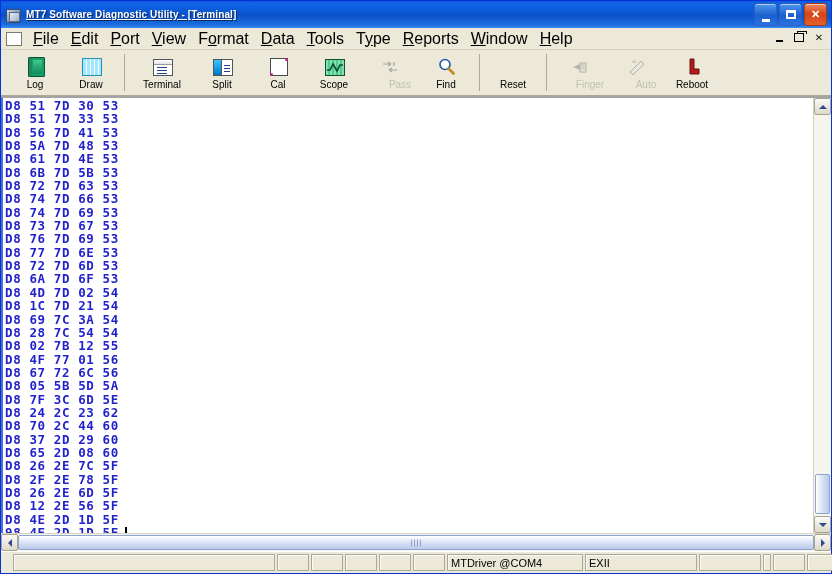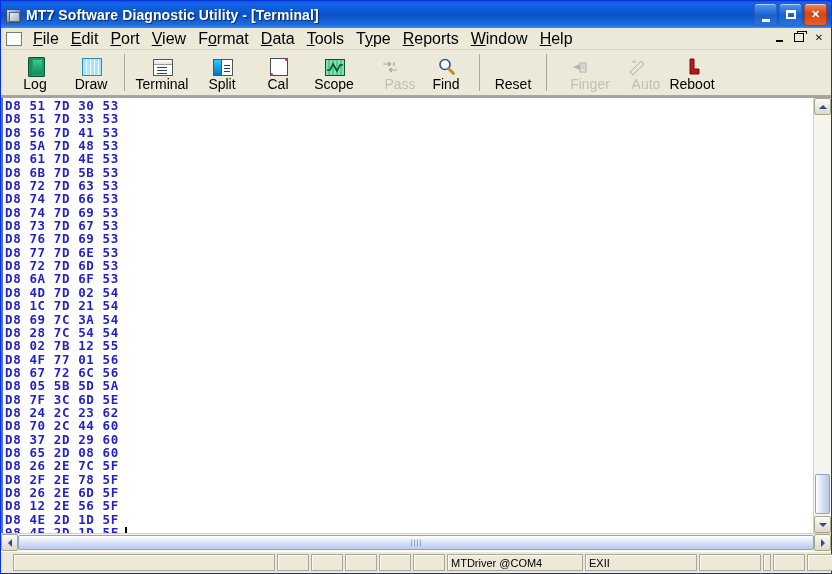--- a/index.html
+++ b/index.html
@@ -33,23 +33,23 @@
     position:absolute;left:1px;top:2px;width:13px;height:12px;
     background:linear-gradient(135deg,#cfd8e6,#7e93b5 60%,#55688a);
     border:1px solid #3c4d6b;border-radius:1px;
   }
   .title-icon .sh2{
     position:absolute;left:4px;top:5px;width:9px;height:8px;
     background:linear-gradient(135deg,#e8edf5,#9fb1cc);
     border:1px solid #54678a;
   }
   .title-text{
-    color:#fff;font-weight:bold;font-size:14px;
+    color:#fff;font-weight:bold;font-size:10px;
     text-shadow:1px 1px 1px rgba(0,0,0,.55);
-    white-space:nowrap;flex:1 1 auto;letter-spacing:.1px;
+    white-space:nowrap;flex:1 1 auto;letter-spacing:.1px;text-decoration:underline;
   }
   .caption-btns{display:flex;gap:2px;align-items:center;padding-right:2px;}
   .capbtn{
     width:21px;height:21px;border-radius:3px;
     border:1px solid #2c5fc0;
     position:relative;
     box-shadow:inset 0 1px 0 rgba(255,255,255,.55);
   }
   .capbtn.min{background:linear-gradient(180deg,#4e97ef,#1c5fcf 55%,#2a74e0);}
   .capbtn.max{background:linear-gradient(180deg,#4e97ef,#1c5fcf 55%,#2a74e0);}
@@ -93,21 +93,21 @@
     display:flex;align-items:stretch;
     border-bottom:1px solid #aca899;
     padding-left:6px;
     box-sizing:border-box;
   }
   .tb-btn{
     width:54px;display:flex;flex-direction:column;align-items:center;justify-content:center;
     gap:2px;cursor:default;border:1px solid transparent;margin:1px 0;
   }
   .tb-btn.disabled{opacity:.45;}
-  .tb-label{font-size:14px;color:#000;line-height:11px;}
+  .tb-label{font-size:10px;color:#000;line-height:11px;}
   .tb-btn.disabled .tb-label{color:#8d8d80;margin-left:20px;}
   .tb-ico{width:22px;height:21px;position:relative;}
   .tb-sep{width:1px;background:#aca899;margin:4px 5px;align-self:stretch;}
   
   .ico-log{position:absolute;left:4px;top:1px;width:15px;height:18px;
     background:linear-gradient(90deg,#1f8a5a 0 3px,#15a06a 3px 100%);
     border:1px solid #0a5236;border-radius:1px;}
   .ico-log:after{content:"";position:absolute;left:4px;top:2px;right:2px;bottom:2px;
     background:linear-gradient(180deg,#3fc98c,#118a5c);}
   .ico-grid{position:absolute;left:2px;top:2px;width:18px;height:16px;

